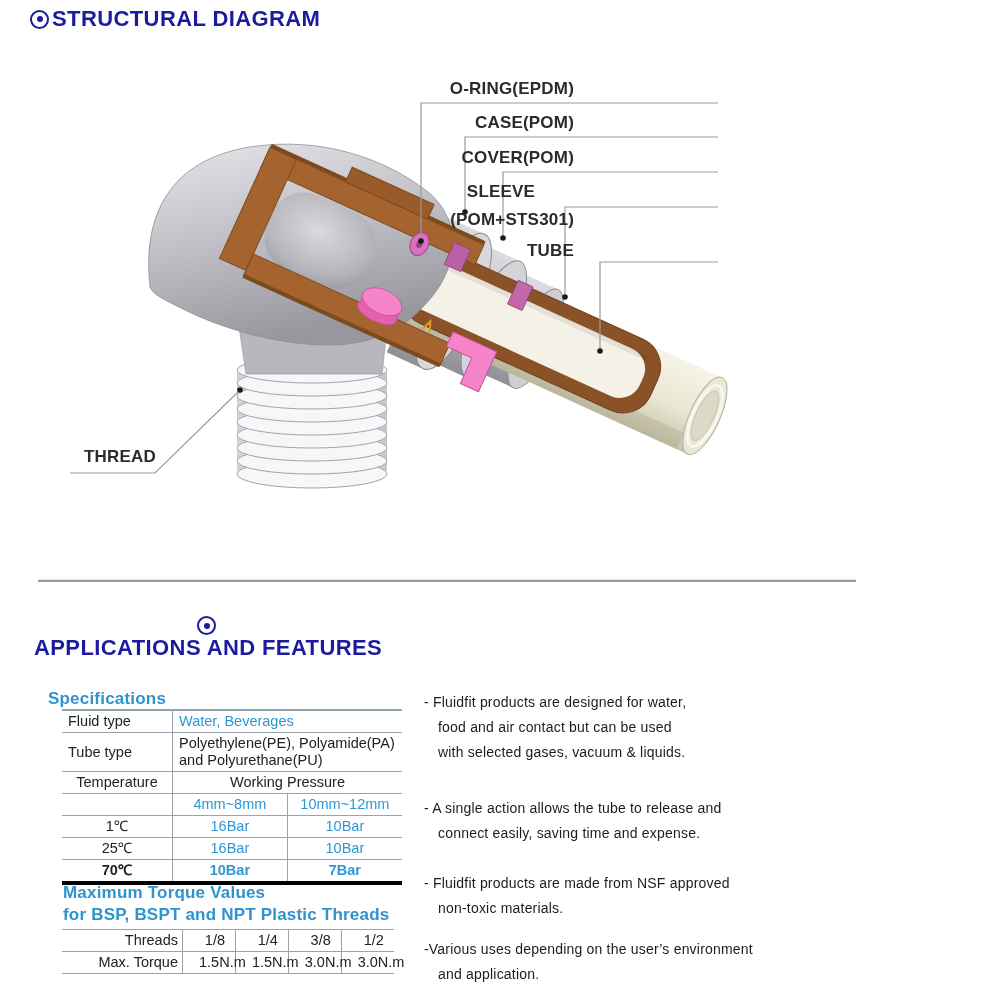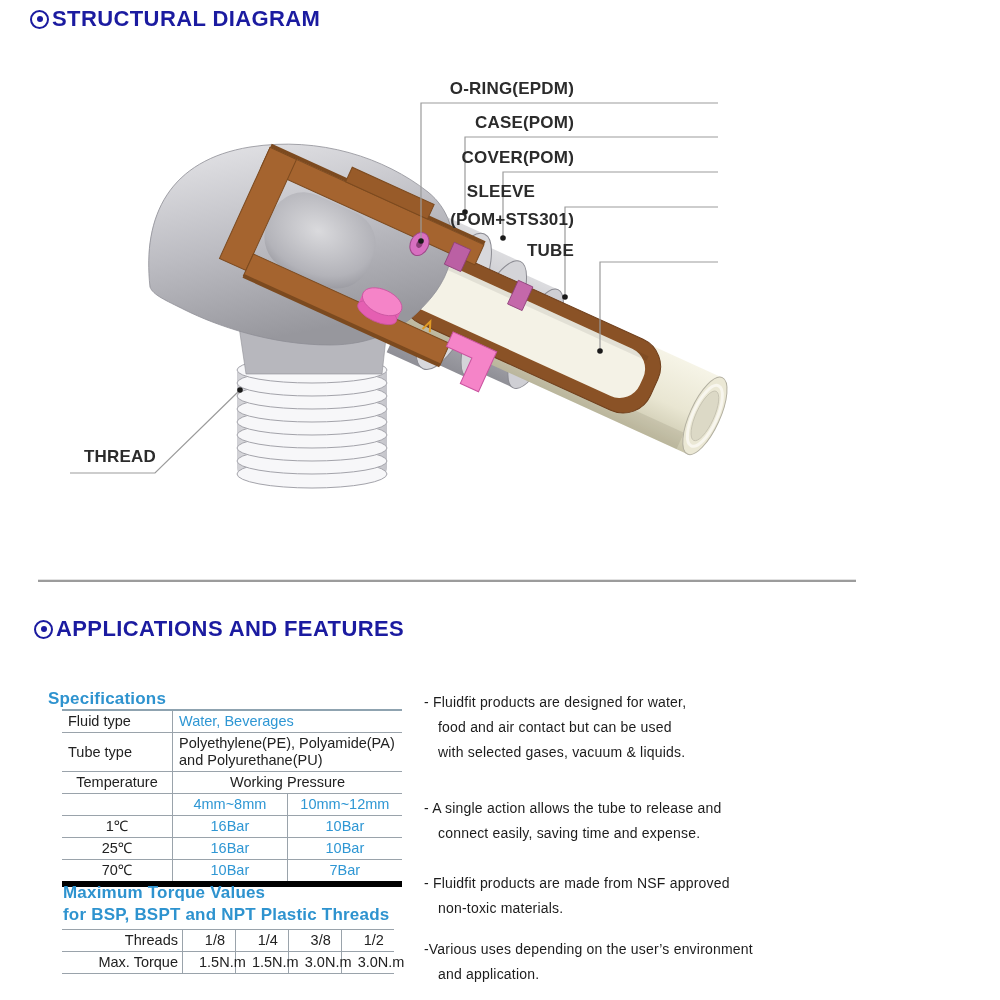--- a/index.html
+++ b/index.html
@@ -30,21 +30,21 @@
   .subtitle{position:absolute;color:#2e93cf;font-weight:bold;font-size:17px;line-height:22px;letter-spacing:0.2px;}
   
   table{border-collapse:collapse;}
   .spec-table{position:absolute;left:62px;top:709px;width:340px;font-size:14.5px;color:#222;table-layout:fixed;}
   .spec-table td{border-top:1px solid #9aa3ab;padding:2px 6px;vertical-align:middle;line-height:17px;}
   .spec-table tr:first-child td{border-top:2px solid #8fa3b0;}
   .spec-table td.lab{width:98px;}
   .spec-table td.vsep{border-right:1px solid #9aa3ab;}
   .spec-table td.blue{color:#2f97d4;}
   .spec-table td.ctr{text-align:center;}
-  .spec-table tr.last td{border-bottom:6px solid #000000;}
+  .spec-table tr.last td{border-bottom:4px solid #000000;font-weight:bold;}
   
   .torque-table{position:absolute;left:62px;top:929px;width:332px;font-size:14.5px;color:#222;table-layout:fixed;}
   .torque-table td{border-top:1.5px solid #9aa3ab;border-bottom:1px solid #9aa3ab;padding:2px 4px;text-align:center;line-height:17px;}
   .torque-table tr+tr td{border-top:1px solid #9aa3ab;}
   .torque-table td+td{border-left:1px solid #9aa3ab;padding-left:16px;}
   .torque-table td.lab{width:108px;text-align:right;padding-left:8px;}
   
   .feature{position:absolute;left:424px;font-size:14px;color:#1c1c1c;line-height:25px;letter-spacing:0.2px;white-space:nowrap;}
   .feature .cont{padding-left:14px;}
 </style>
@@ -188,21 +188,21 @@
   <div class="dlabel right" style="right:282px;top:79px;">O-RING(EPDM)</div>
   <div class="dlabel right" style="right:282px;top:113px;">CASE(POM)</div>
   <div class="dlabel right" style="right:282px;top:148px;">COVER(POM)</div>
   <div class="dlabel" style="right:282px;top:182px;width:146px;text-align:center;">SLEEVE</div>
   <div class="dlabel right" style="right:282px;top:210px;">(POM+STS301)</div>
   <div class="dlabel right" style="right:282px;top:241px;">TUBE</div>
   <div class="dlabel" style="left:68px;top:447px;margin-left:16px;">THREAD</div>
 
   <div class="divider"></div>
 
-  <div class="sec-head" style="left:34px;top:616px;">
+  <div class="sec-head" style="left:34px;top:616px;flex-direction:column;">
     <span class="bullseye">
         <span class="dot"></span>
       </span>
     <span>APPLICATIONS AND FEATURES</span>
   </div>
 
   <div class="subtitle" style="left:48px;top:688px;">Specifications</div>
 
   <table class="spec-table">
     <tbody>

